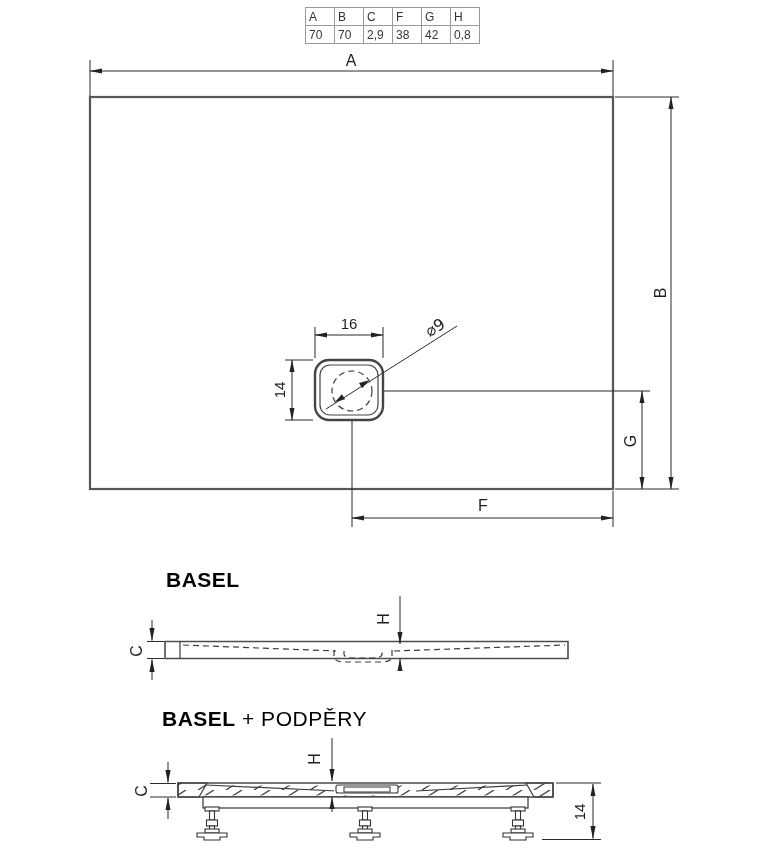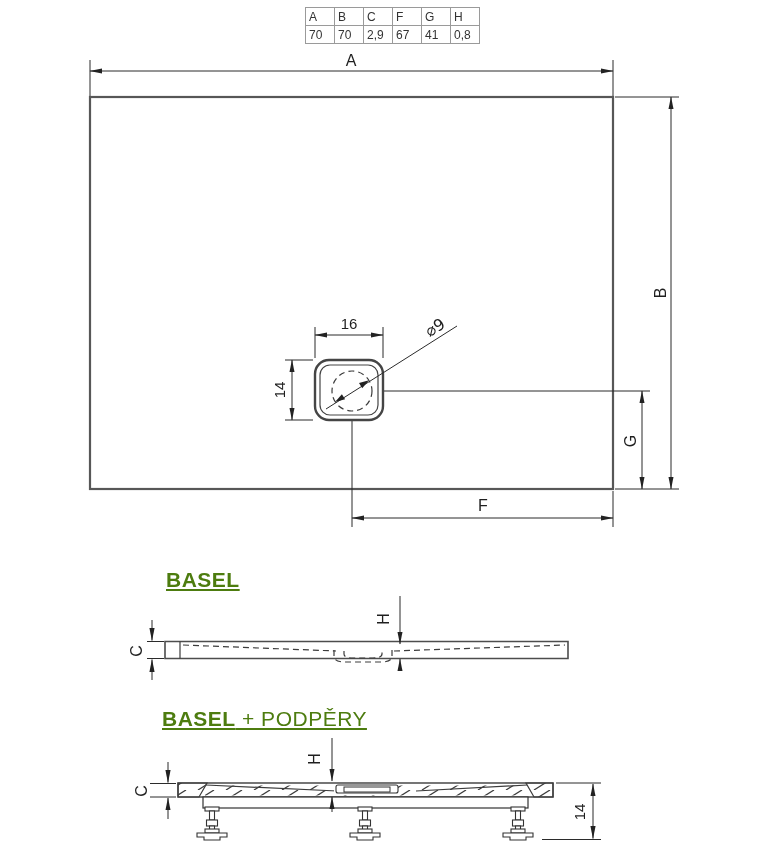--- a/index.html
+++ b/index.html
@@ -6,21 +6,21 @@
   #stage{position:relative;width:759px;height:868px;background:#fff;overflow:hidden;
          font-family:"Liberation Sans",sans-serif;}
   #drawing{position:absolute;left:0;top:0;}
   
   #dim-table{position:absolute;left:305px;top:7px;border-collapse:collapse;}
   #dim-table th,#dim-table td{
       border:1px solid #9a9a9a;width:22px;height:15px;
       font:12px "Liberation Sans",sans-serif;font-weight:400;color:#333;
       text-align:left;padding:1px 3px;background:#fff;}
   
-  .sec-title{position:absolute;font:700 21px "Liberation Sans",sans-serif;color:#4d7c0f;letter-spacing:.5px;text-decoration:underline;}
+  .sec-title{position:absolute;font:700 21px "Liberation Sans",sans-serif;color:#000000;letter-spacing:.5px;}
   .sec-title .light{font-weight:400;}
   #basel-title{left:166px;top:568px;}
   #podpery-title{left:162px;top:707px;}
   
   .dim{stroke:#2b2b2b;stroke-width:1;fill:none;}
   .thin{stroke:#2b2b2b;stroke-width:1;fill:none;}
   .outline{stroke:#4d4d4d;stroke-width:1.6;fill:#fff;}
   .outline2{stroke:#3c3c3c;stroke-width:1.2;fill:none;}
   .dash{stroke:#3c3c3c;stroke-width:1.2;stroke-dasharray:6 4;fill:none;}
   .lbl{font:16px "Liberation Sans",sans-serif;fill:#1f1f1f;}
@@ -39,22 +39,22 @@
       <th>B</th>
       <th>C</th>
       <th>F</th>
       <th>G</th>
       <th>H</th>
     </tr>
     <tr>
       <td>70</td>
       <td>70</td>
       <td>2,9</td>
-      <td>67</td>
-      <td>41</td>
+      <td>38</td>
+      <td>42</td>
       <td>0,8</td>
     </tr>
   </tbody>
     </table>
 
   <div id="basel-title" class="sec-title">
     <span>BASEL</span>
   </div>
   <div id="podpery-title" class="sec-title">
     <span>BASEL</span><span class="light"> + PODPĚRY</span>

